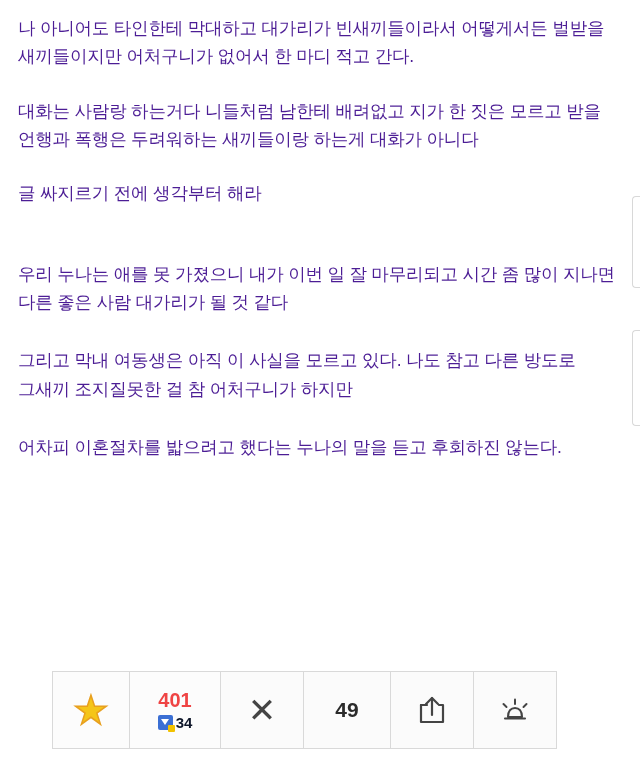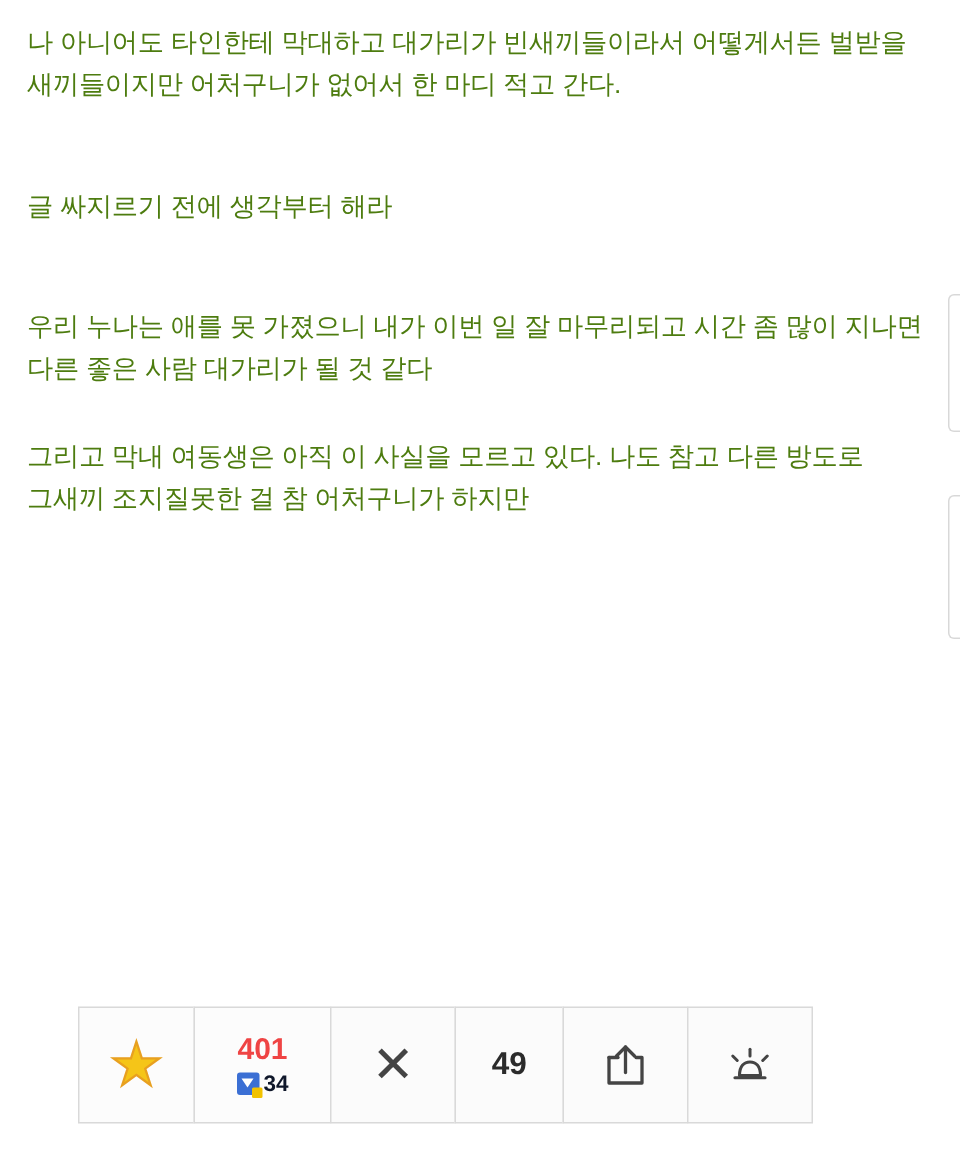--- a/index.html
+++ b/index.html
@@ -21,21 +21,21 @@
     height: 782px;
     position: relative;
     background: #ffffff;
   }
   .post-body {
     padding: 14px 18px 0 18px;
   }
   .para {
     font-size: 17.5px;
     line-height: 1.62;
-    color: #4d7c0f;
+    color: #4c1d95;
     margin: 0;
     letter-spacing: -0.2px;
     word-break: keep-all;
   }
   .gap-sm { height: 26px; }
   .gap-md { height: 52px; }
   .gap-lg { height: 30px; }
 
   
   .edge-card {
@@ -68,21 +68,21 @@
     background: #fbfbfb;
     display: flex;
     align-items: center;
     justify-content: center;
     flex-direction: row;
     margin-right: -1px;
   }
   .btn.star { width: 78px; background: #fcfcfc; }
   .btn.count { width: 92px; flex-direction: column; background: #fcfcfc; }
   .btn.close { width: 84px; }
-  .btn.num { width: 73px; }
+  .btn.num { width: 88px; }
   .btn.share { width: 84px; }
   .btn.siren { width: 84px; }
 
   .star-shape {
     font-size: 40px;
     line-height: 1;
     color: #f5c518;
     text-shadow: 0 0 0 #e0a800;
     -webkit-text-stroke: 1.5px #e8a020;
   }
@@ -145,27 +145,29 @@
   svg { display: block; }
 </style>
 </head>
 <body>
 
 <div class="page">
 
   <div class="post-body">
     <p class="para">나 아니어도 타인한테 막대하고 대가리가 빈새끼들이라서 어떻게서든 벌받을 새끼들이지만 어처구니가 없어서 한 마디 적고 간다.</p>
     <div class="gap-sm"></div>
+    <p class="para">대화는 사람랑 하는거다 니들처럼 남한테 배려없고 지가 한 짓은 모르고 받을 언행과 폭행은 두려워하는 새끼들이랑 하는게 대화가 아니다</p>
     <div class="gap-sm"></div>
     <p class="para">글 싸지르기 전에 생각부터 해라</p>
     <div class="gap-md"></div>
     <p class="para">우리 누나는 애를 못 가졌으니 내가 이번 일 잘 마무리되고 시간 좀 많이 지나면 다른 좋은 사람 대가리가 될 것 같다</p>
     <div class="gap-lg"></div>
     <p class="para">그리고 막내 여동생은 아직 이 사실을 모르고 있다. 나도 참고 다른 방도로 그새끼 조지질못한 걸 참 어처구니가 하지만</p>
     <div class="gap-lg"></div>
+    <p class="para">어차피 이혼절차를 밟으려고 했다는 누나의 말을 듣고 후회하진 않는다.</p>
   </div>
 
   <div class="edge-card one"></div>
   <div class="edge-card two"></div>
 
   <div class="action-bar">
 
     <div class="btn star">
       <span class="star-shape">★</span>
     </div>

